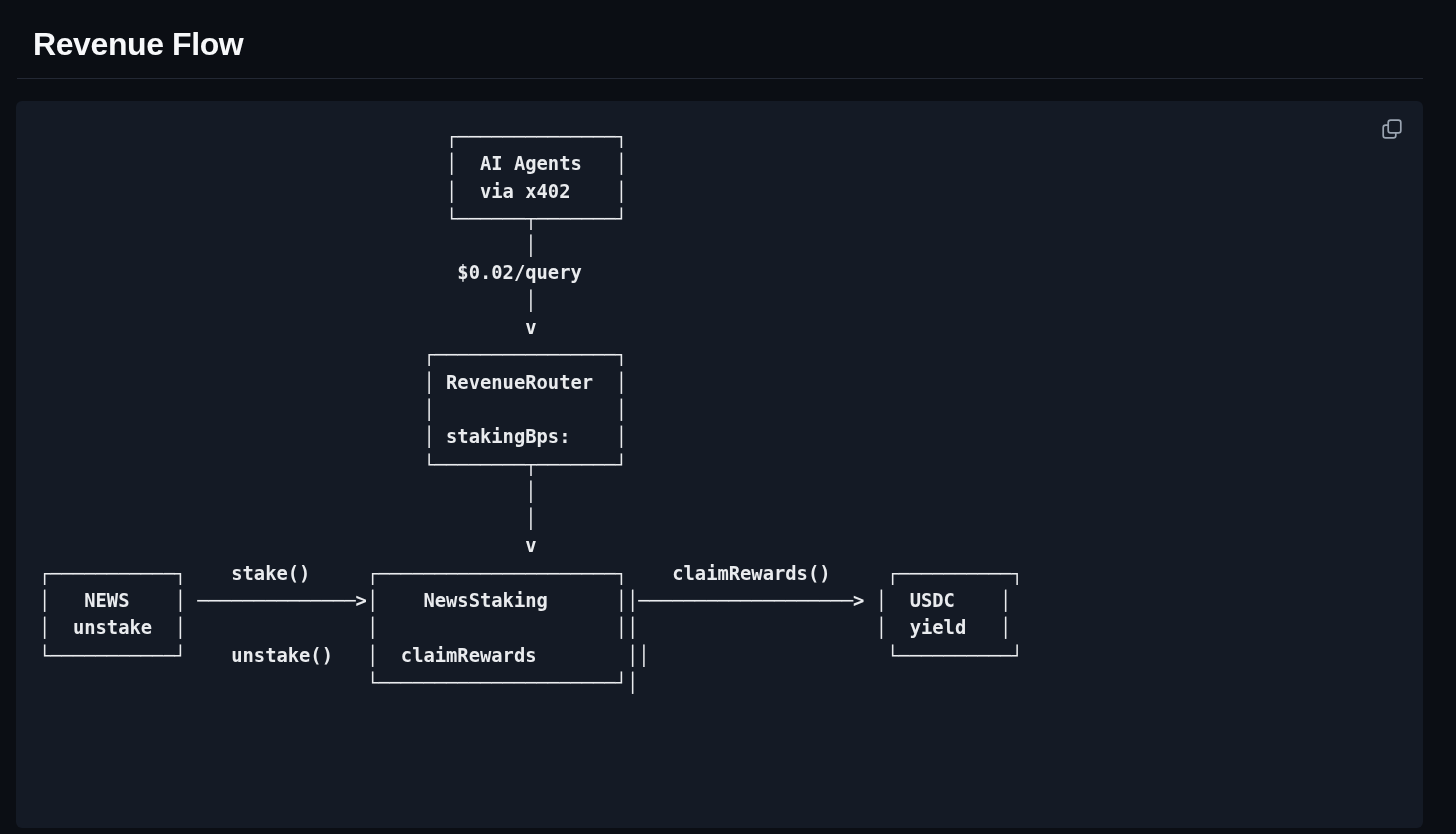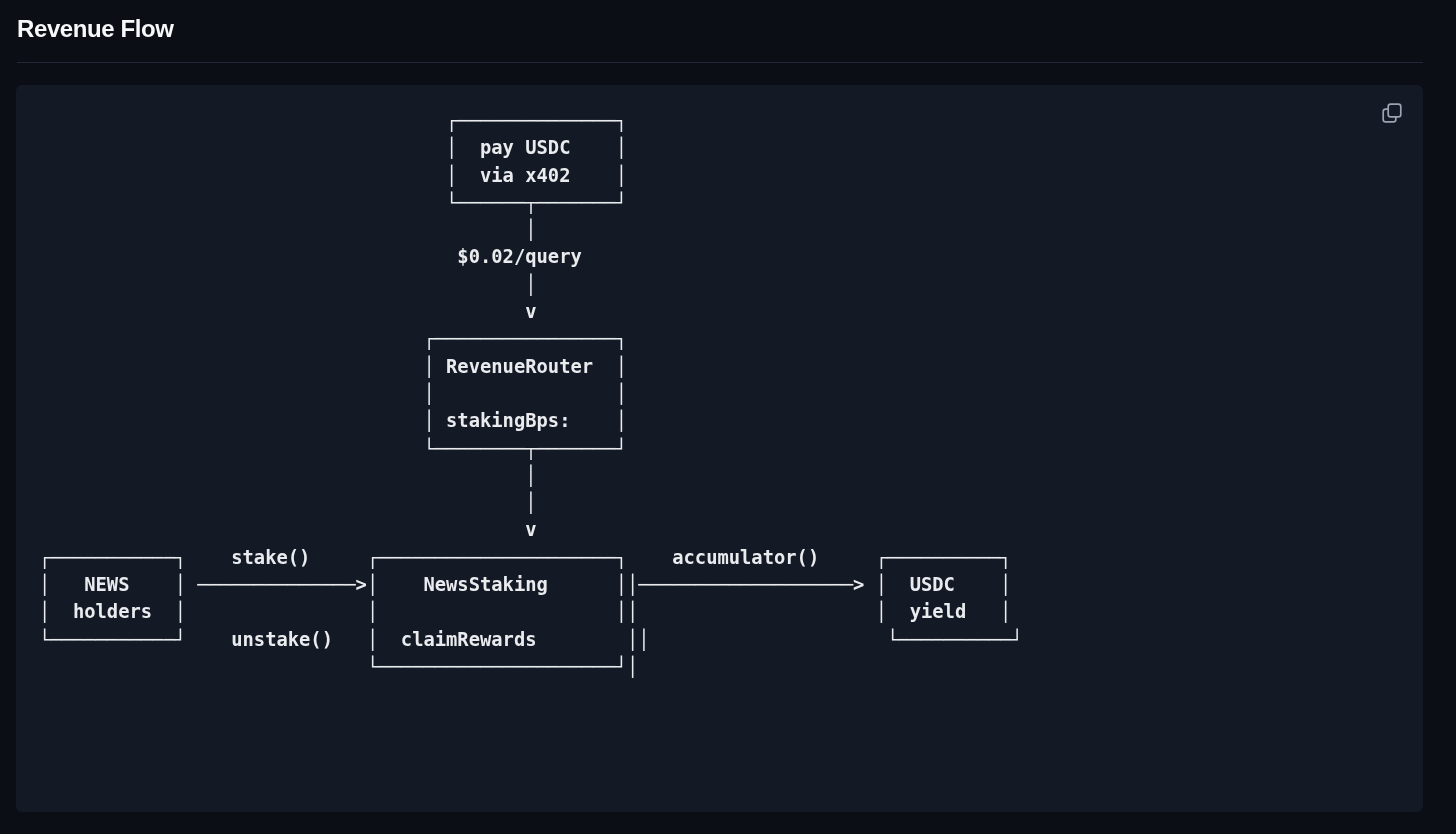--- a/index.html
+++ b/index.html
@@ -5,23 +5,23 @@
   html, body {
     margin: 0;
     padding: 0;
     width: 1456px;
     height: 834px;
     background: #0b0e14;
     overflow: hidden;
     font-family: "Liberation Sans", sans-serif;
   }
   .page-header h1 {
-    margin: 0;
+    margin: 16px;
     padding: 13px 33px 0 17px;
-    font-size: 24px;
+    font-size: 32px;
     line-height: 31px;
     font-weight: 700;
     letter-spacing: -0.4px;
     color: #f7f8fa;
   }
   .header-divider {
     height: 1px;
     background: #232834;
     margin: 18px 33px 0 17px;
   }
@@ -70,34 +70,34 @@
 <section class="code-card">
   <button class="copy-btn" aria-label="Copy">
     <svg width="24" height="24" viewBox="0 0 24 24">
       <rect x="3.2" y="8.2" width="12.6" height="12.6" rx="2.4" fill="none" stroke="#9aa4b1" stroke-width="1.7"></rect>
       <rect x="8.2" y="3.2" width="12.6" height="12.6" rx="2.4" fill="#141a25" stroke="#9aa4b1" stroke-width="1.7"></rect>
     </svg>
   </button>
 
   <div class="diagram">
     <span class="ln">                                    ┌──────────────┐</span>
-    <span class="ln">                                    │  pay USDC    │</span>
+    <span class="ln">                                    │  AI Agents   │</span>
     <span class="ln">                                    │  via x402    │</span>
     <span class="ln">                                    └──────┬───────┘</span>
     <span class="ln">                                           │</span>
     <span class="ln">                                     $0.02/query</span>
     <span class="ln">                                           │</span>
     <span class="ln">                                           v</span>
     <span class="ln">                                  ┌────────────────┐</span>
     <span class="ln">                                  │ RevenueRouter  │</span>
     <span class="ln">                                  │                │</span>
     <span class="ln">                                  │ stakingBps:    │</span>
     <span class="ln">                                  └────────┬───────┘</span>
     <span class="ln">                                           │</span>
     <span class="ln">                                           │</span>
     <span class="ln">                                           v</span>
-    <span class="ln">┌───────────┐    stake()     ┌─────────────────────┐    accumulator()     ┌──────────┐</span>
+    <span class="ln">┌───────────┐    stake()     ┌─────────────────────┐    claimRewards()     ┌──────────┐</span>
     <span class="ln">│   NEWS    │ ──────────────&gt;│    NewsStaking      ││───────────────────&gt; │  USDC    │</span>
-    <span class="ln">│  holders  │                │                     ││                     │  yield   │</span>
+    <span class="ln">│  unstake  │                │                     ││                     │  yield   │</span>
     <span class="ln">└───────────┘    unstake()   │  claimRewards        ││                     └──────────┘</span>
     <span class="ln">                             └─────────────────────┘│</span>
   </div>
 </section>
 
 </body></html>

